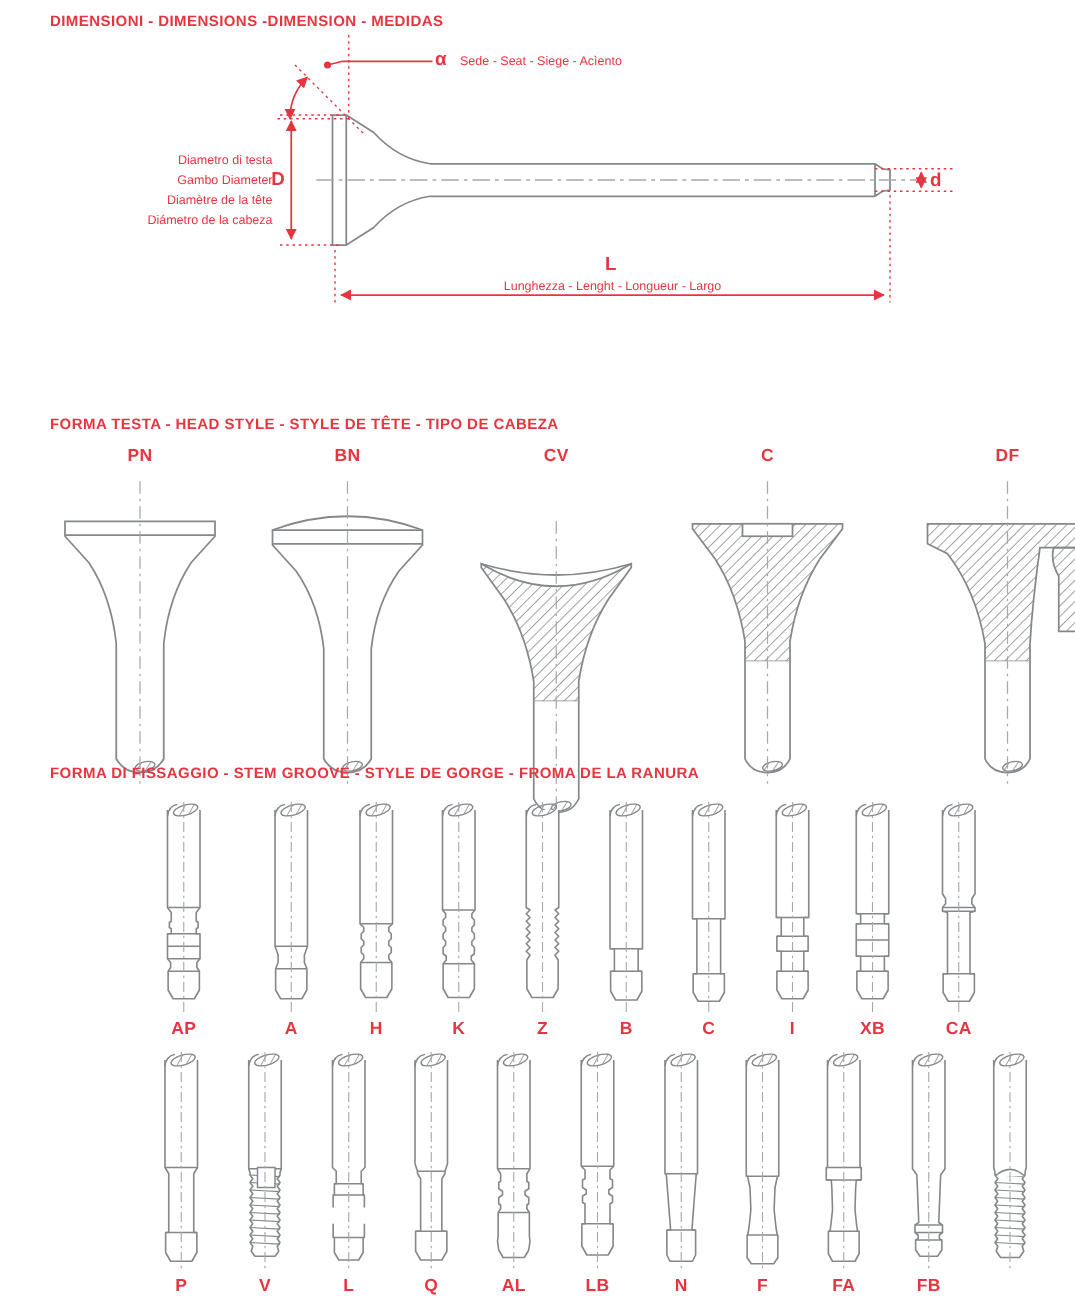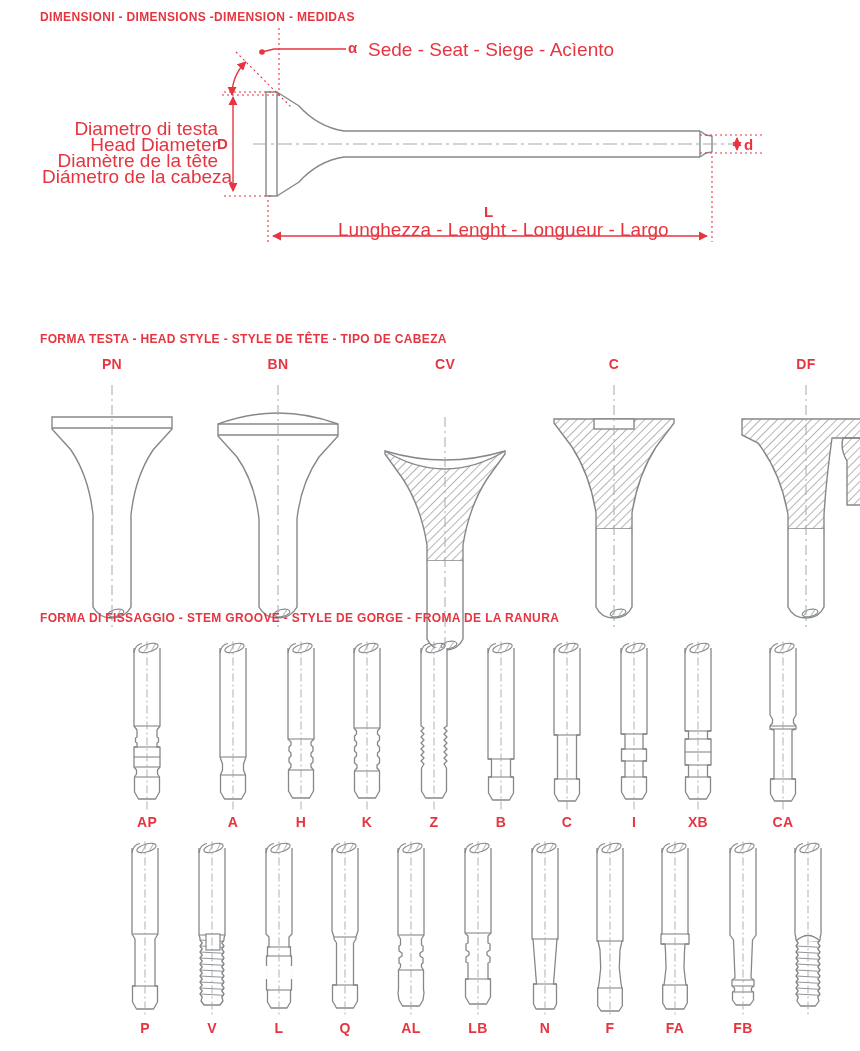--- a/index.html
+++ b/index.html
@@ -15,21 +15,21 @@
   }
   .sec-title{
     position:absolute;left:40px;color:var(--red);
     font-size:12px;font-weight:800;letter-spacing:.35px;white-space:nowrap;
   }
   .sec{position:absolute;left:0;width:860px;}
   #sec-dim{top:0;height:280px;}
   #sec-heads{top:280px;height:320px;margin-top:44px;}
   #sec-grooves{top:600px;height:451px;}
   #dimsvg{position:absolute;left:0;top:0;}
-  .ann{position:absolute;color:var(--red);font-size:19px;line-height:16px;white-space:nowrap;}
+  .ann{position:absolute;color:var(--red);font-size:10px;line-height:16px;white-space:nowrap;}
   .ann.right{text-align:right;}
   .ann.center{text-align:center;}
   .dim-letter{position:absolute;color:var(--red);font-size:15px;font-weight:800;}
   .hfig{position:absolute;width:160px;display:flex;flex-direction:column;align-items:center;}
   .sfig{position:absolute;width:56px;display:flex;flex-direction:column;align-items:center;}
   .figlabel{color:var(--red);font-size:14px;font-weight:800;letter-spacing:.3px;}
   .hfig .figlabel{margin-bottom:5px;}
   .sfig .figlabel{margin-top:2px;}
 </style>
 </head>
@@ -70,21 +70,21 @@
       <line x1="268" y1="200" x2="268" y2="242" stroke="#e63540" stroke-width="1.1" stroke-dasharray="2 3" fill="none"></line>
       <line x1="712" y1="156" x2="712" y2="242" stroke="#e63540" stroke-width="1.1" stroke-dasharray="2 3" fill="none"></line>
       <line x1="273" y1="236" x2="707" y2="236" stroke="#e63540" stroke-width="1.4" fill="none" marker-start="url(#ah)" marker-end="url(#ah)"></line>
     </svg>
 
   <span class="dim-letter" style="left:348px;top:39px">α</span>
   <div class="ann" style="left:368px;top:42px">Sede - Seat - Siege - Acìento</div>
 
   <div class="ann right" style="left:42px;top:121px;width:176px">
     <div>Diametro di testa</div>
-    <div>Head Diameter</div>
+    <div>Gambo Diameter</div>
     <div>Diamètre de la tête</div>
     <div>Diámetro de la cabeza</div>
   </div>
   <span class="dim-letter" style="left:217px;top:135px">D</span>
 
   <span class="dim-letter" style="left:744px;top:136px">d</span>
 
   <span class="dim-letter" style="left:484px;top:203px">L</span>
   <div class="ann center" style="left:338px;top:222px;width:304px">Lunghezza - Lenght - Longueur - Largo</div>
 </div>
@@ -245,21 +245,21 @@
           <ellipse cx="29.5" cy="8" rx="10" ry="4" transform="rotate(-16 29.5 8)" fill="url(#hatch)" stroke="#85888b" stroke-width="1.1"></ellipse>
           <line x1="15" y1="91" x2="41" y2="91" stroke="#85888b" stroke-width="1.1"></line>
           <line x1="15" y1="99" x2="41" y2="99" stroke="#85888b" stroke-width="1.1"></line>
           <line x1="15" y1="112" x2="41" y2="112" stroke="#85888b" stroke-width="1.1"></line>
           <line x1="15" y1="125" x2="41" y2="125" stroke="#85888b" stroke-width="1.1"></line>
           <line x1="15.5" y1="137" x2="40.5" y2="137" stroke="#85888b" stroke-width="1.1"></line>
           <line x1="28" y1="1.5" x2="28" y2="170" stroke="#a6a8ab" stroke-width="0.9" stroke-dasharray="8 3 2 3"></line>
         </svg>
         <div class="figlabel">XB</div>
       </div>
-      <div class="sfig" style="left: 755px; top: 40px;">
+      <div class="sfig" style="left: 739px; top: 40px;">
         <svg width="56" height="172" viewBox="0 0 56 172">
           <path d="M15,8 L15,75 L17.5,79 L17.5,83 L15,86 L15,89 L19,90 L19,139 L15.5,139 L15.5,154 L19.5,161 L36.5,161 L40.5,154 L40.5,139 L37,139 L37,90 L41,89 L41,86 L38.5,83 L38.5,79 L41,75 L41,8" fill="#fff" stroke="#85888b" stroke-width="1.3" stroke-linejoin="round"></path>
           <path d="M15,13 Q16,4.5 23,3.5" fill="none" stroke="#85888b" stroke-width="1.2"></path>
           <ellipse cx="29.5" cy="8" rx="10" ry="4" transform="rotate(-16 29.5 8)" fill="url(#hatch)" stroke="#85888b" stroke-width="1.1"></ellipse>
           <line x1="15" y1="86" x2="41" y2="86" stroke="#85888b" stroke-width="1.1"></line>
           <line x1="15" y1="89" x2="41" y2="89" stroke="#85888b" stroke-width="1.1"></line>
           <line x1="15.5" y1="139" x2="40.5" y2="139" stroke="#85888b" stroke-width="1.1"></line>
           <line x1="28" y1="1.5" x2="28" y2="170" stroke="#a6a8ab" stroke-width="0.9" stroke-dasharray="8 3 2 3"></line>
         </svg>
         <div class="figlabel">CA</div>

